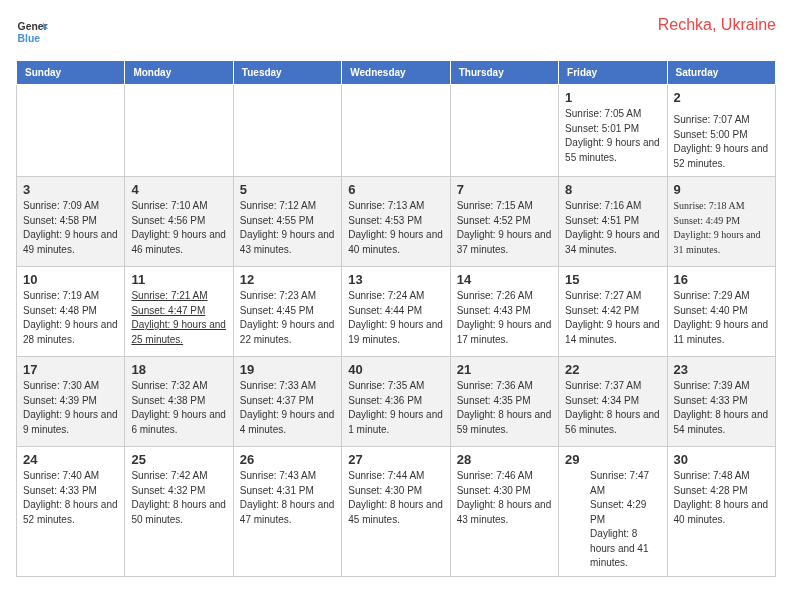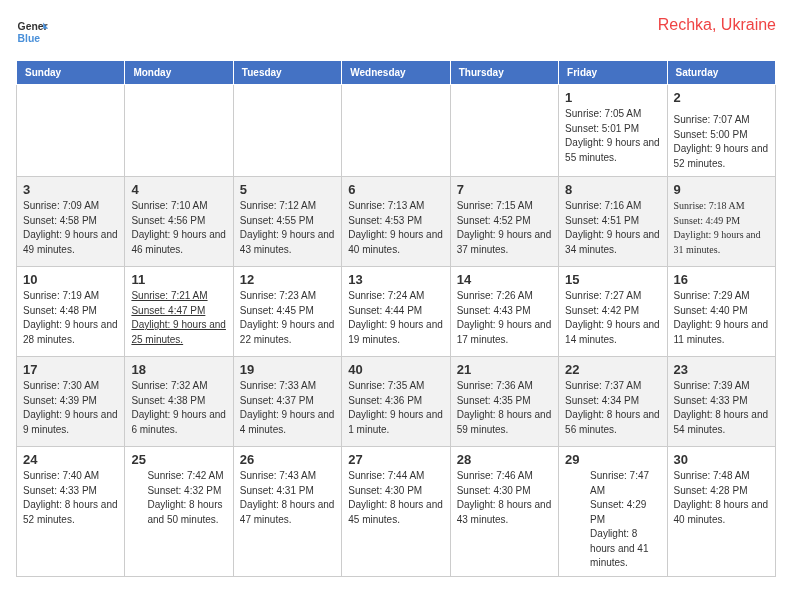--- a/index.html
+++ b/index.html
@@ -259,21 +259,21 @@
       </tr>
       <tr>
         <td>
           <span class="day-num">24</span>
           <div class="day-info" style="white-space: pre-line;">Sunrise: 7:40 AM
 Sunset: 4:33 PM
 Daylight: 8 hours and 52 minutes.</div>
         </td>
         <td>
           <span class="day-num">25</span>
-          <div class="day-info" style="white-space: pre-line; margin-left: 16px;">Sunrise: 7:42 AM
+          <div class="day-info" style="white-space: pre-line;">Sunrise: 7:42 AM
 Sunset: 4:32 PM
 Daylight: 8 hours and 50 minutes.</div>
         </td>
         <td>
           <span class="day-num">26</span>
           <div class="day-info" style="white-space: pre-line;">Sunrise: 7:43 AM
 Sunset: 4:31 PM
 Daylight: 8 hours and 47 minutes.</div>
         </td>
         <td>

